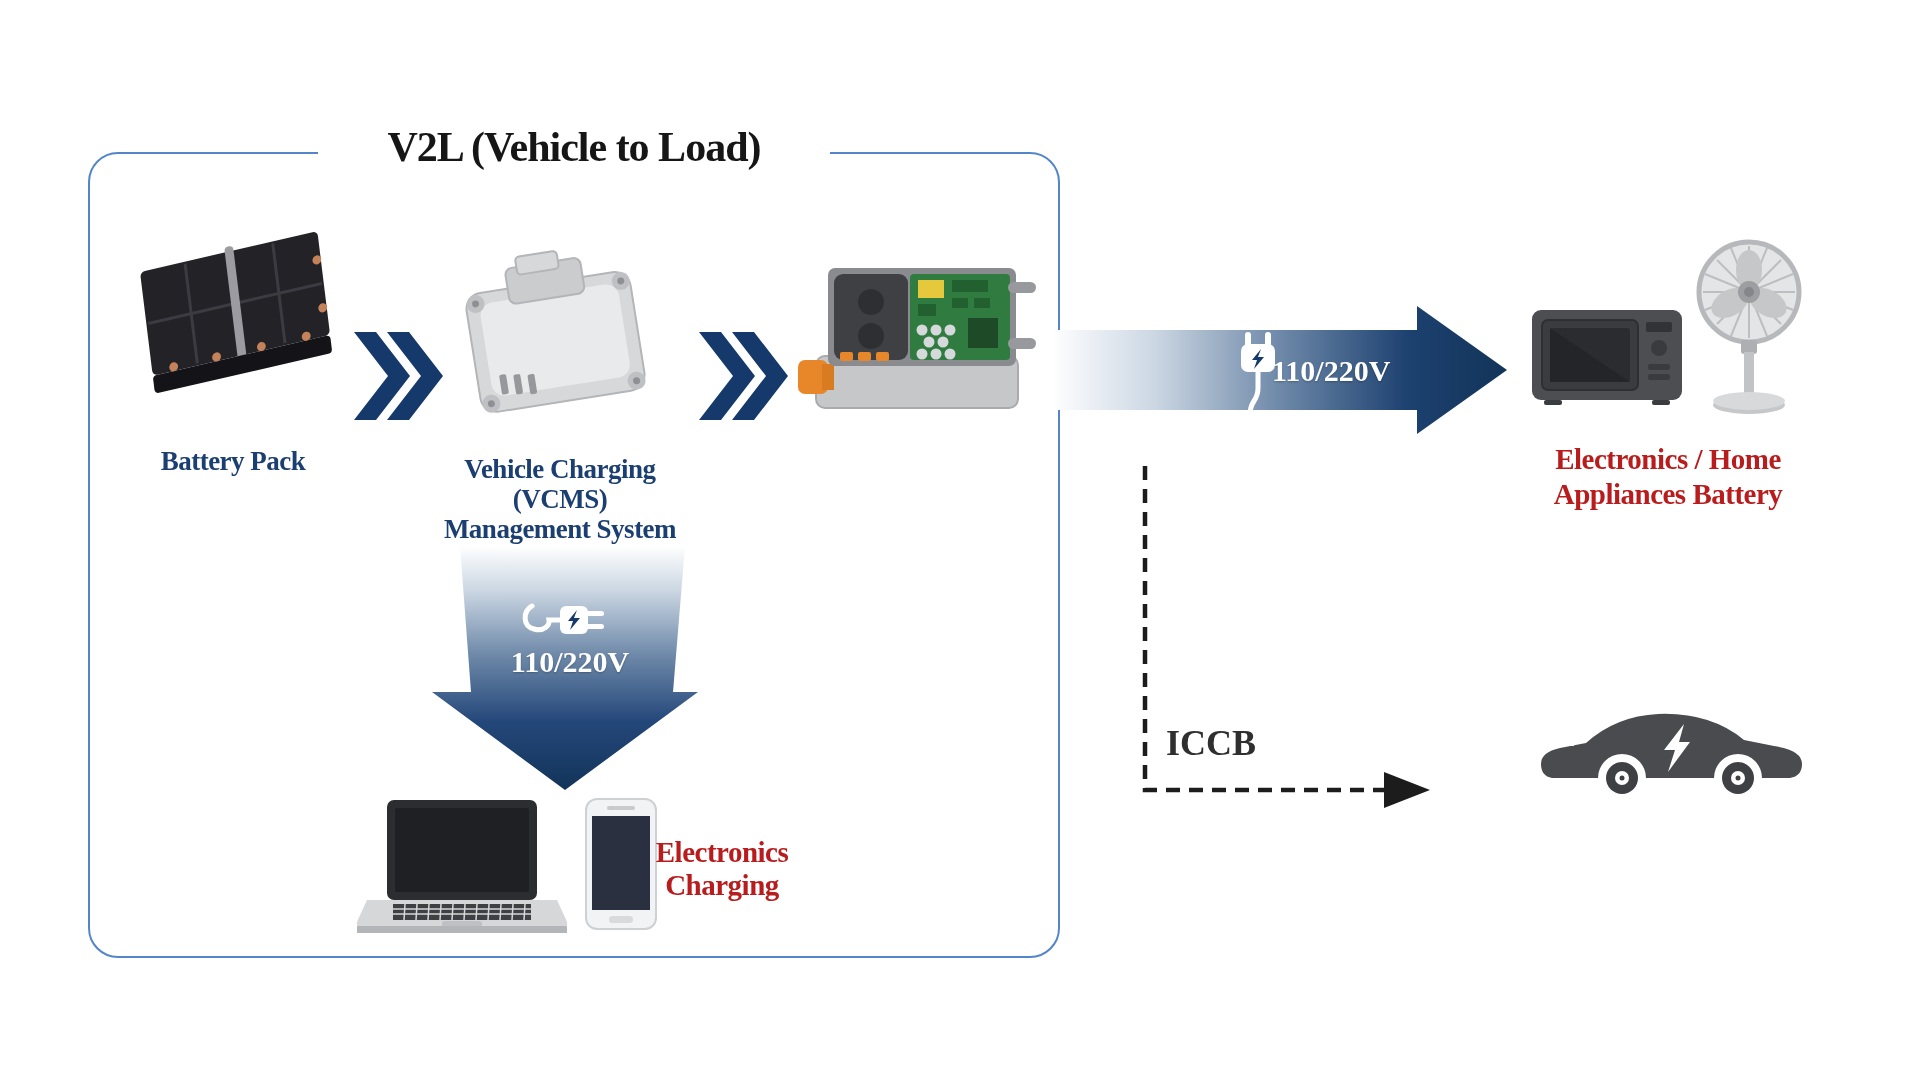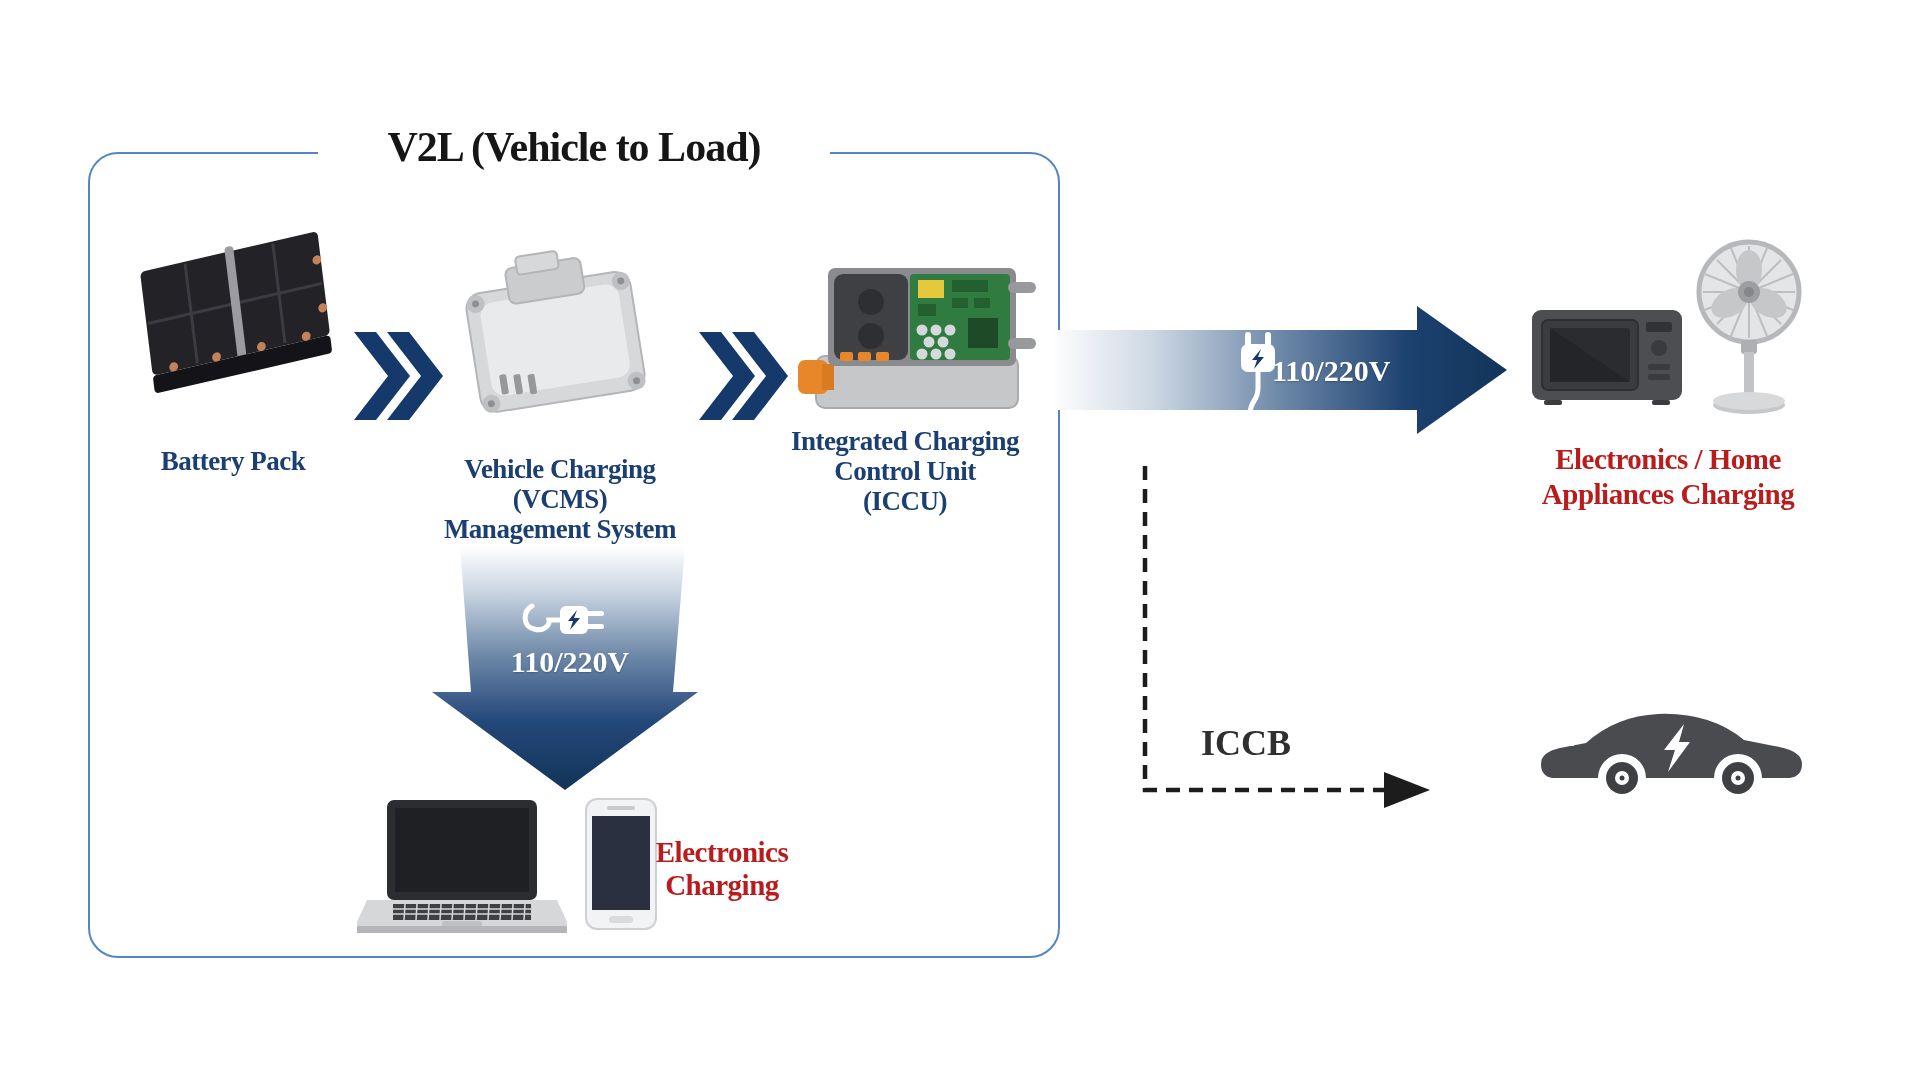--- a/index.html
+++ b/index.html
@@ -126,25 +126,20 @@
   </div>
 
   <div class="abs label navy-label" style="left:113px;top:446px;width:240px;">
     <span>Battery Pack</span>
   </div>
   <div class="abs label navy-label" style="left:410px;top:426px;width:300px;margin-top:28px;">
     <span>Vehicle Charging</span>
     <span>(VCMS)</span>
     <span>Management System</span>
   </div>
-  <div class="abs label navy-label" style="left:755px;top:426px;width:300px;">
-    <span>Integrated Charging</span>
-    <span>Control Unit</span>
-    <span>(ICCU)</span>
-  </div>
 
   <div class="abs" style="left:430px;top:540px;">
     <svg width="270" height="255" viewBox="0 0 270 255">
       <defs>
         <linearGradient id="gradDown" x1="0" y1="0" x2="0" y2="1">
           <stop offset="0" stop-color="#ffffff"></stop>
           <stop offset="0.18" stop-color="#ccd7e3"></stop>
           <stop offset="0.45" stop-color="#6d88a8"></stop>
           <stop offset="0.72" stop-color="#24477a"></stop>
           <stop offset="1" stop-color="#123459"></stop>
@@ -267,30 +262,30 @@
       <circle cx="61" cy="54" r="5" fill="#85868a"></circle>
       <rect x="53" y="102" width="16" height="14" rx="3" fill="#aeafb2"></rect>
       <rect x="56" y="114" width="10" height="48" fill="#c2c3c6"></rect>
       <ellipse cx="61" cy="167" rx="36" ry="9" fill="#c6c7c9"></ellipse>
       <ellipse cx="61" cy="163" rx="36" ry="9" fill="#d8d9db"></ellipse>
     </svg>
   </div>
 
   <div class="abs label dark-label" style="left:1478px;top:442px;width:380px;">
     <span>Electronics / Home</span>
-    <span>Appliances Charging</span>
+    <span>Appliances Battery</span>
   </div>
 
   <div class="abs" style="left:1128px;top:458px;">
     <svg width="330" height="360" viewBox="0 0 330 360">
       <path d="M17 8 V 332 H 258" fill="none" stroke="#1c1c1c" stroke-width="4.5" stroke-dasharray="14 9"></path>
       <polygon points="256,314 302,332 256,350" fill="#1c1c1c"></polygon>
     </svg>
   </div>
-  <div class="abs iccb-label" style="left:1166px;top:722px;width:160px;text-align:center;">ICCB</div>
+  <div class="abs iccb-label" style="left:1166px;top:722px;width:160px;">ICCB</div>
 
   <div class="abs" style="left:1538px;top:698px;">
     <svg width="270" height="102" viewBox="0 0 270 102">
       <path d="M 14 80 Q 3 78 3 66 Q 3 54 22 50 L 48 45 Q 78 18 120 16 Q 172 14 206 42 L 236 48 Q 264 52 264 66 Q 264 78 252 80 L 224 80 A 24 24 0 0 0 176 80 L 108 80 A 24 24 0 0 0 60 80 Z" fill="#4a4b4e"></path>
       <circle cx="84" cy="80" r="16" fill="#3f4043"></circle>
       <circle cx="84" cy="80" r="7" fill="#ffffff"></circle>
       <circle cx="84" cy="80" r="2.5" fill="#3f4043"></circle>
       <circle cx="200" cy="80" r="16" fill="#3f4043"></circle>
       <circle cx="200" cy="80" r="7" fill="#ffffff"></circle>
       <circle cx="200" cy="80" r="2.5" fill="#3f4043"></circle>

